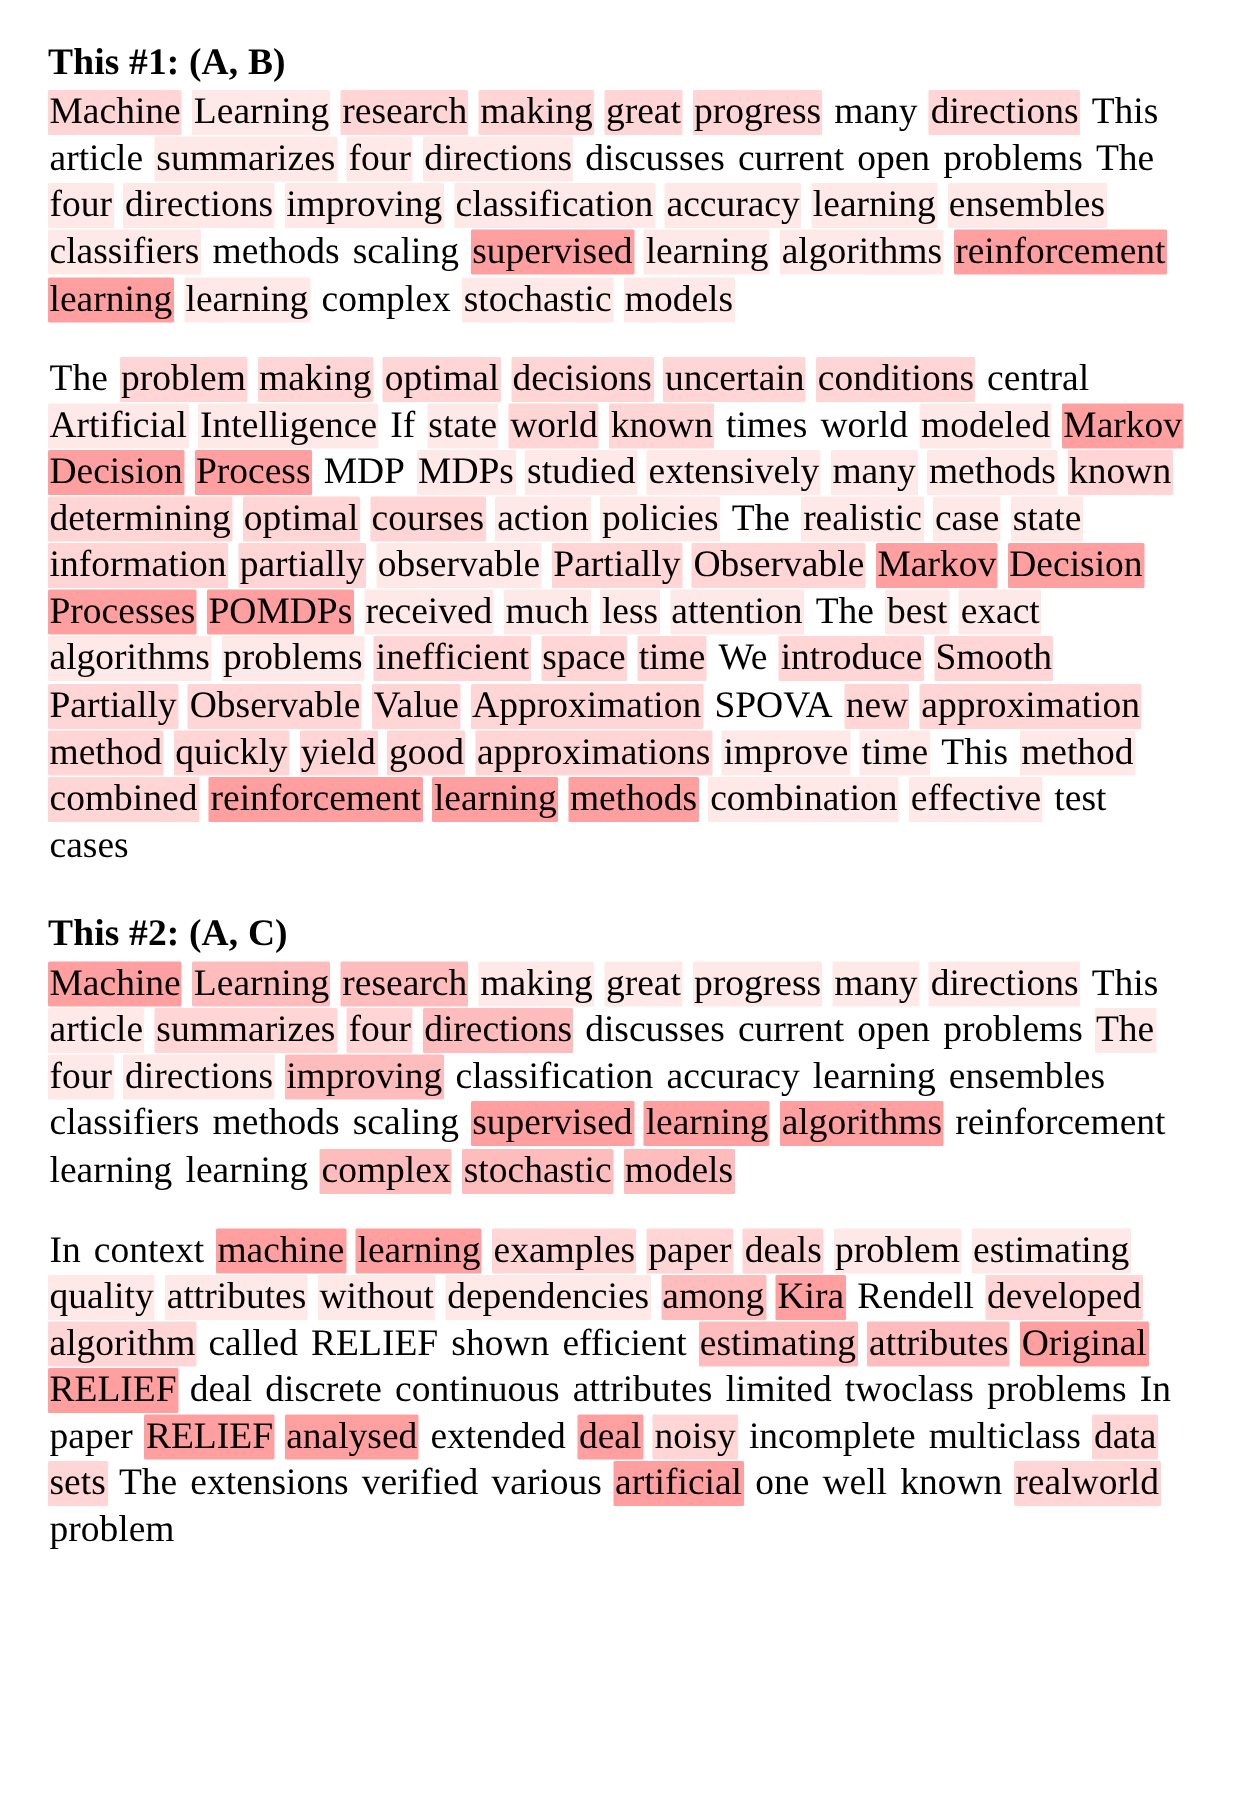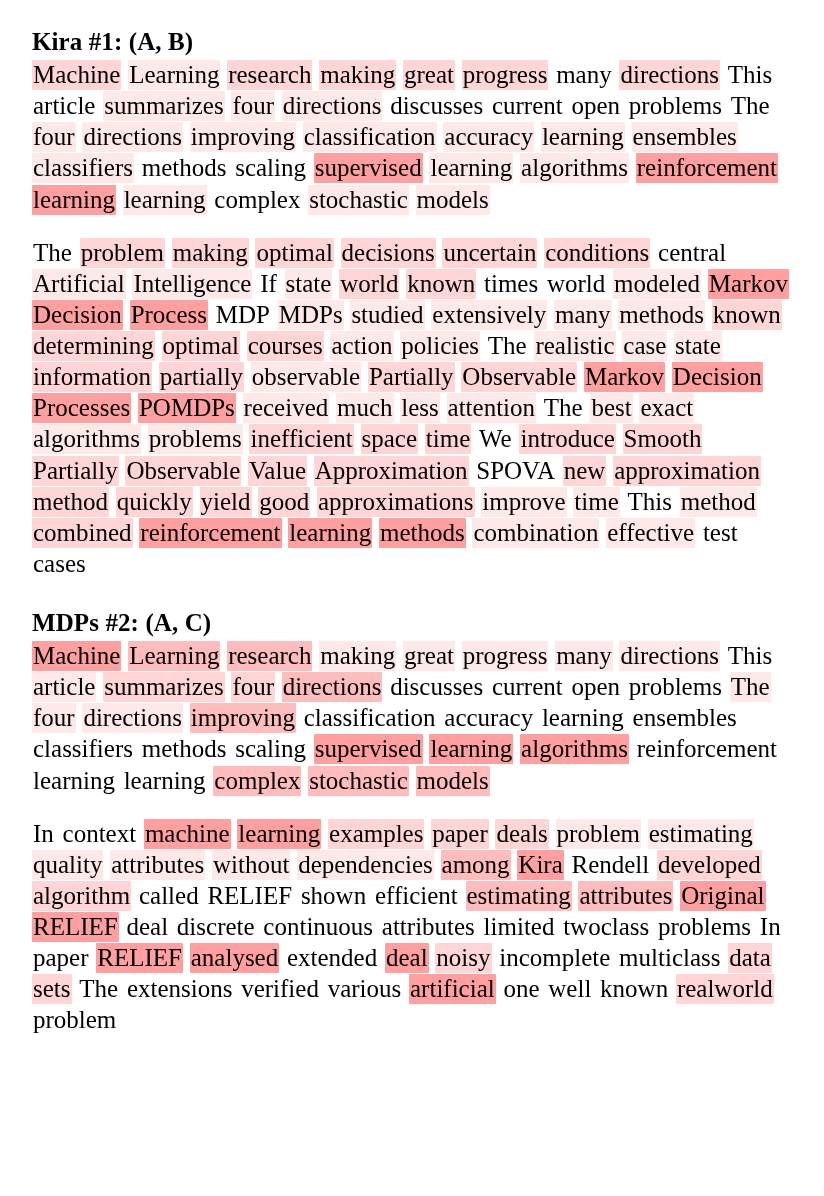--- a/index.html
+++ b/index.html
@@ -44,23 +44,23 @@
     box-decoration-break: clone;
     -webkit-box-decoration-break: clone;
   }
 </style>
 </head>
 <body>
 
 <div class="page">
   <div id="blocks-root">
       <div class="block">
-        <div class="edge-title">Kira #1: (A, B)</div>
+        <div class="edge-title">This #1: (A, B)</div>
         <p class="para"><span class="tok" style="background: rgba(255, 64, 64, 0.22);">Machine</span> <span class="tok" style="background: rgba(255, 64, 64, 0.12);">Learning</span> <span class="tok" style="background: rgba(255, 64, 64, 0.22);">research</span> <span class="tok" style="background: rgba(255, 64, 64, 0.22);">making</span> <span class="tok" style="background: rgba(255, 64, 64, 0.22);">great</span> <span class="tok" style="background: rgba(255, 64, 64, 0.22);">progress</span> <span class="tok">many</span> <span class="tok" style="background: rgba(255, 64, 64, 0.22);">directions</span> <span class="tok">This</span> <span class="tok">article</span> <span class="tok" style="background: rgba(255, 64, 64, 0.12);">summarizes</span> <span class="tok" style="background: rgba(255, 64, 64, 0.12);">four</span> <span class="tok" style="background: rgba(255, 64, 64, 0.12);">directions</span> <span class="tok">discusses</span> <span class="tok">current</span> <span class="tok">open</span> <span class="tok">problems</span> <span class="tok">The</span> <span class="tok" style="background: rgba(255, 64, 64, 0.12);">four</span> <span class="tok" style="background: rgba(255, 64, 64, 0.12);">directions</span> <span class="tok" style="background: rgba(255, 64, 64, 0.12);">improving</span> <span class="tok" style="background: rgba(255, 64, 64, 0.12);">classification</span> <span class="tok" style="background: rgba(255, 64, 64, 0.12);">accuracy</span> <span class="tok" style="background: rgba(255, 64, 64, 0.12);">learning</span> <span class="tok" style="background: rgba(255, 64, 64, 0.12);">ensembles</span> <span class="tok" style="background: rgba(255, 64, 64, 0.12);">classifiers</span> <span class="tok">methods</span> <span class="tok">scaling</span> <span class="tok" style="background: rgba(255, 64, 64, 0.5);">supervised</span> <span class="tok" style="background: rgba(255, 64, 64, 0.12);">learning</span> <span class="tok" style="background: rgba(255, 64, 64, 0.12);">algorithms</span> <span class="tok" style="background: rgba(255, 64, 64, 0.5);">reinforcement</span> <span class="tok" style="background: rgba(255, 64, 64, 0.5);">learning</span> <span class="tok" style="background: rgba(255, 64, 64, 0.12);">learning</span> <span class="tok">complex</span> <span class="tok" style="background: rgba(255, 64, 64, 0.12);">stochastic</span> <span class="tok" style="background: rgba(255, 64, 64, 0.12);">models</span> </p>
         <p class="para"><span class="tok">The</span> <span class="tok" style="background: rgba(255, 64, 64, 0.22);">problem</span> <span class="tok" style="background: rgba(255, 64, 64, 0.22);">making</span> <span class="tok" style="background: rgba(255, 64, 64, 0.22);">optimal</span> <span class="tok" style="background: rgba(255, 64, 64, 0.22);">decisions</span> <span class="tok" style="background: rgba(255, 64, 64, 0.22);">uncertain</span> <span class="tok" style="background: rgba(255, 64, 64, 0.22);">conditions</span> <span class="tok">central</span> <span class="tok" style="background: rgba(255, 64, 64, 0.12);">Artificial</span> <span class="tok" style="background: rgba(255, 64, 64, 0.12);">Intelligence</span> <span class="tok">If</span> <span class="tok" style="background: rgba(255, 64, 64, 0.12);">state</span> <span class="tok" style="background: rgba(255, 64, 64, 0.22);">world</span> <span class="tok" style="background: rgba(255, 64, 64, 0.22);">known</span> <span class="tok">times</span> <span class="tok">world</span> <span class="tok" style="background: rgba(255, 64, 64, 0.12);">modeled</span> <span class="tok" style="background: rgba(255, 64, 64, 0.5);">Markov</span> <span class="tok" style="background: rgba(255, 64, 64, 0.5);">Decision</span> <span class="tok" style="background: rgba(255, 64, 64, 0.5);">Process</span> <span class="tok">MDP</span> <span class="tok" style="background: rgba(255, 64, 64, 0.12);">MDPs</span> <span class="tok" style="background: rgba(255, 64, 64, 0.12);">studied</span> <span class="tok" style="background: rgba(255, 64, 64, 0.12);">extensively</span> <span class="tok" style="background: rgba(255, 64, 64, 0.12);">many</span> <span class="tok" style="background: rgba(255, 64, 64, 0.12);">methods</span> <span class="tok" style="background: rgba(255, 64, 64, 0.22);">known</span> <span class="tok" style="background: rgba(255, 64, 64, 0.22);">determining</span> <span class="tok" style="background: rgba(255, 64, 64, 0.22);">optimal</span> <span class="tok" style="background: rgba(255, 64, 64, 0.22);">courses</span> <span class="tok" style="background: rgba(255, 64, 64, 0.12);">action</span> <span class="tok" style="background: rgba(255, 64, 64, 0.12);">policies</span> <span class="tok">The</span> <span class="tok" style="background: rgba(255, 64, 64, 0.12);">realistic</span> <span class="tok" style="background: rgba(255, 64, 64, 0.12);">case</span> <span class="tok" style="background: rgba(255, 64, 64, 0.12);">state</span> <span class="tok" style="background: rgba(255, 64, 64, 0.22);">information</span> <span class="tok" style="background: rgba(255, 64, 64, 0.22);">partially</span> <span class="tok" style="background: rgba(255, 64, 64, 0.12);">observable</span> <span class="tok" style="background: rgba(255, 64, 64, 0.22);">Partially</span> <span class="tok" style="background: rgba(255, 64, 64, 0.22);">Observable</span> <span class="tok" style="background: rgba(255, 64, 64, 0.5);">Markov</span> <span class="tok" style="background: rgba(255, 64, 64, 0.5);">Decision</span> <span class="tok" style="background: rgba(255, 64, 64, 0.5);">Processes</span> <span class="tok" style="background: rgba(255, 64, 64, 0.5);">POMDPs</span> <span class="tok" style="background: rgba(255, 64, 64, 0.12);">received</span> <span class="tok" style="background: rgba(255, 64, 64, 0.12);">much</span> <span class="tok" style="background: rgba(255, 64, 64, 0.12);">less</span> <span class="tok" style="background: rgba(255, 64, 64, 0.12);">attention</span> <span class="tok">The</span> <span class="tok" style="background: rgba(255, 64, 64, 0.12);">best</span> <span class="tok" style="background: rgba(255, 64, 64, 0.12);">exact</span> <span class="tok" style="background: rgba(255, 64, 64, 0.12);">algorithms</span> <span class="tok" style="background: rgba(255, 64, 64, 0.12);">problems</span> <span class="tok" style="background: rgba(255, 64, 64, 0.22);">inefficient</span> <span class="tok" style="background: rgba(255, 64, 64, 0.22);">space</span> <span class="tok" style="background: rgba(255, 64, 64, 0.22);">time</span> <span class="tok">We</span> <span class="tok" style="background: rgba(255, 64, 64, 0.22);">introduce</span> <span class="tok" style="background: rgba(255, 64, 64, 0.22);">Smooth</span> <span class="tok" style="background: rgba(255, 64, 64, 0.22);">Partially</span> <span class="tok" style="background: rgba(255, 64, 64, 0.22);">Observable</span> <span class="tok" style="background: rgba(255, 64, 64, 0.22);">Value</span> <span class="tok" style="background: rgba(255, 64, 64, 0.22);">Approximation</span> <span class="tok">SPOVA</span> <span class="tok" style="background: rgba(255, 64, 64, 0.22);">new</span> <span class="tok" style="background: rgba(255, 64, 64, 0.22);">approximation</span> <span class="tok" style="background: rgba(255, 64, 64, 0.22);">method</span> <span class="tok" style="background: rgba(255, 64, 64, 0.22);">quickly</span> <span class="tok" style="background: rgba(255, 64, 64, 0.22);">yield</span> <span class="tok" style="background: rgba(255, 64, 64, 0.22);">good</span> <span class="tok" style="background: rgba(255, 64, 64, 0.22);">approximations</span> <span class="tok" style="background: rgba(255, 64, 64, 0.12);">improve</span> <span class="tok" style="background: rgba(255, 64, 64, 0.12);">time</span> <span class="tok">This</span> <span class="tok" style="background: rgba(255, 64, 64, 0.12);">method</span> <span class="tok" style="background: rgba(255, 64, 64, 0.22);">combined</span> <span class="tok" style="background: rgba(255, 64, 64, 0.5);">reinforcement</span> <span class="tok" style="background: rgba(255, 64, 64, 0.5);">learning</span> <span class="tok" style="background: rgba(255, 64, 64, 0.5);">methods</span> <span class="tok" style="background: rgba(255, 64, 64, 0.12);">combination</span> <span class="tok" style="background: rgba(255, 64, 64, 0.12);">effective</span> <span class="tok">test</span> <span class="tok">cases</span> </p>
       </div>
       <div class="block">
-        <div class="edge-title">MDPs #2: (A, C)</div>
+        <div class="edge-title">This #2: (A, C)</div>
         <p class="para"><span class="tok" style="background: rgba(255, 64, 64, 0.5);">Machine</span> <span class="tok" style="background: rgba(255, 64, 64, 0.35);">Learning</span> <span class="tok" style="background: rgba(255, 64, 64, 0.35);">research</span> <span class="tok" style="background: rgba(255, 64, 64, 0.12);">making</span> <span class="tok" style="background: rgba(255, 64, 64, 0.12);">great</span> <span class="tok" style="background: rgba(255, 64, 64, 0.12);">progress</span> <span class="tok" style="background: rgba(255, 64, 64, 0.12);">many</span> <span class="tok" style="background: rgba(255, 64, 64, 0.12);">directions</span> <span class="tok">This</span> <span class="tok" style="background: rgba(255, 64, 64, 0.12);">article</span> <span class="tok" style="background: rgba(255, 64, 64, 0.22);">summarizes</span> <span class="tok" style="background: rgba(255, 64, 64, 0.22);">four</span> <span class="tok" style="background: rgba(255, 64, 64, 0.35);">directions</span> <span class="tok">discusses</span> <span class="tok">current</span> <span class="tok">open</span> <span class="tok">problems</span> <span class="tok" style="background: rgba(255, 64, 64, 0.12);">The</span> <span class="tok" style="background: rgba(255, 64, 64, 0.12);">four</span> <span class="tok" style="background: rgba(255, 64, 64, 0.12);">directions</span> <span class="tok" style="background: rgba(255, 64, 64, 0.35);">improving</span> <span class="tok">classification</span> <span class="tok">accuracy</span> <span class="tok">learning</span> <span class="tok">ensembles</span> <span class="tok">classifiers</span> <span class="tok">methods</span> <span class="tok">scaling</span> <span class="tok" style="background: rgba(255, 64, 64, 0.5);">supervised</span> <span class="tok" style="background: rgba(255, 64, 64, 0.5);">learning</span> <span class="tok" style="background: rgba(255, 64, 64, 0.5);">algorithms</span> <span class="tok">reinforcement</span> <span class="tok">learning</span> <span class="tok">learning</span> <span class="tok" style="background: rgba(255, 64, 64, 0.35);">complex</span> <span class="tok" style="background: rgba(255, 64, 64, 0.35);">stochastic</span> <span class="tok" style="background: rgba(255, 64, 64, 0.35);">models</span> </p>
         <p class="para"><span class="tok">In</span> <span class="tok">context</span> <span class="tok" style="background: rgba(255, 64, 64, 0.5);">machine</span> <span class="tok" style="background: rgba(255, 64, 64, 0.5);">learning</span> <span class="tok" style="background: rgba(255, 64, 64, 0.22);">examples</span> <span class="tok" style="background: rgba(255, 64, 64, 0.22);">paper</span> <span class="tok" style="background: rgba(255, 64, 64, 0.22);">deals</span> <span class="tok" style="background: rgba(255, 64, 64, 0.12);">problem</span> <span class="tok" style="background: rgba(255, 64, 64, 0.12);">estimating</span> <span class="tok" style="background: rgba(255, 64, 64, 0.12);">quality</span> <span class="tok" style="background: rgba(255, 64, 64, 0.12);">attributes</span> <span class="tok" style="background: rgba(255, 64, 64, 0.12);">without</span> <span class="tok" style="background: rgba(255, 64, 64, 0.12);">dependencies</span> <span class="tok" style="background: rgba(255, 64, 64, 0.35);">among</span> <span class="tok" style="background: rgba(255, 64, 64, 0.5);">Kira</span> <span class="tok">Rendell</span> <span class="tok" style="background: rgba(255, 64, 64, 0.22);">developed</span> <span class="tok" style="background: rgba(255, 64, 64, 0.22);">algorithm</span> <span class="tok">called</span> <span class="tok">RELIEF</span> <span class="tok">shown</span> <span class="tok">efficient</span> <span class="tok" style="background: rgba(255, 64, 64, 0.35);">estimating</span> <span class="tok" style="background: rgba(255, 64, 64, 0.35);">attributes</span> <span class="tok" style="background: rgba(255, 64, 64, 0.5);">Original</span> <span class="tok" style="background: rgba(255, 64, 64, 0.5);">RELIEF</span> <span class="tok">deal</span> <span class="tok">discrete</span> <span class="tok">continuous</span> <span class="tok">attributes</span> <span class="tok">limited</span> <span class="tok">twoclass</span> <span class="tok">problems</span> <span class="tok">In</span> <span class="tok">paper</span> <span class="tok" style="background: rgba(255, 64, 64, 0.5);">RELIEF</span> <span class="tok" style="background: rgba(255, 64, 64, 0.5);">analysed</span> <span class="tok">extended</span> <span class="tok" style="background: rgba(255, 64, 64, 0.5);">deal</span> <span class="tok" style="background: rgba(255, 64, 64, 0.22);">noisy</span> <span class="tok">incomplete</span> <span class="tok">multiclass</span> <span class="tok" style="background: rgba(255, 64, 64, 0.22);">data</span> <span class="tok" style="background: rgba(255, 64, 64, 0.22);">sets</span> <span class="tok">The</span> <span class="tok">extensions</span> <span class="tok">verified</span> <span class="tok">various</span> <span class="tok" style="background: rgba(255, 64, 64, 0.5);">artificial</span> <span class="tok">one</span> <span class="tok">well</span> <span class="tok">known</span> <span class="tok" style="background: rgba(255, 64, 64, 0.22);">realworld</span> <span class="tok">problem</span> </p>
       </div>
     </div>
 </div>
 
 </body></html>

